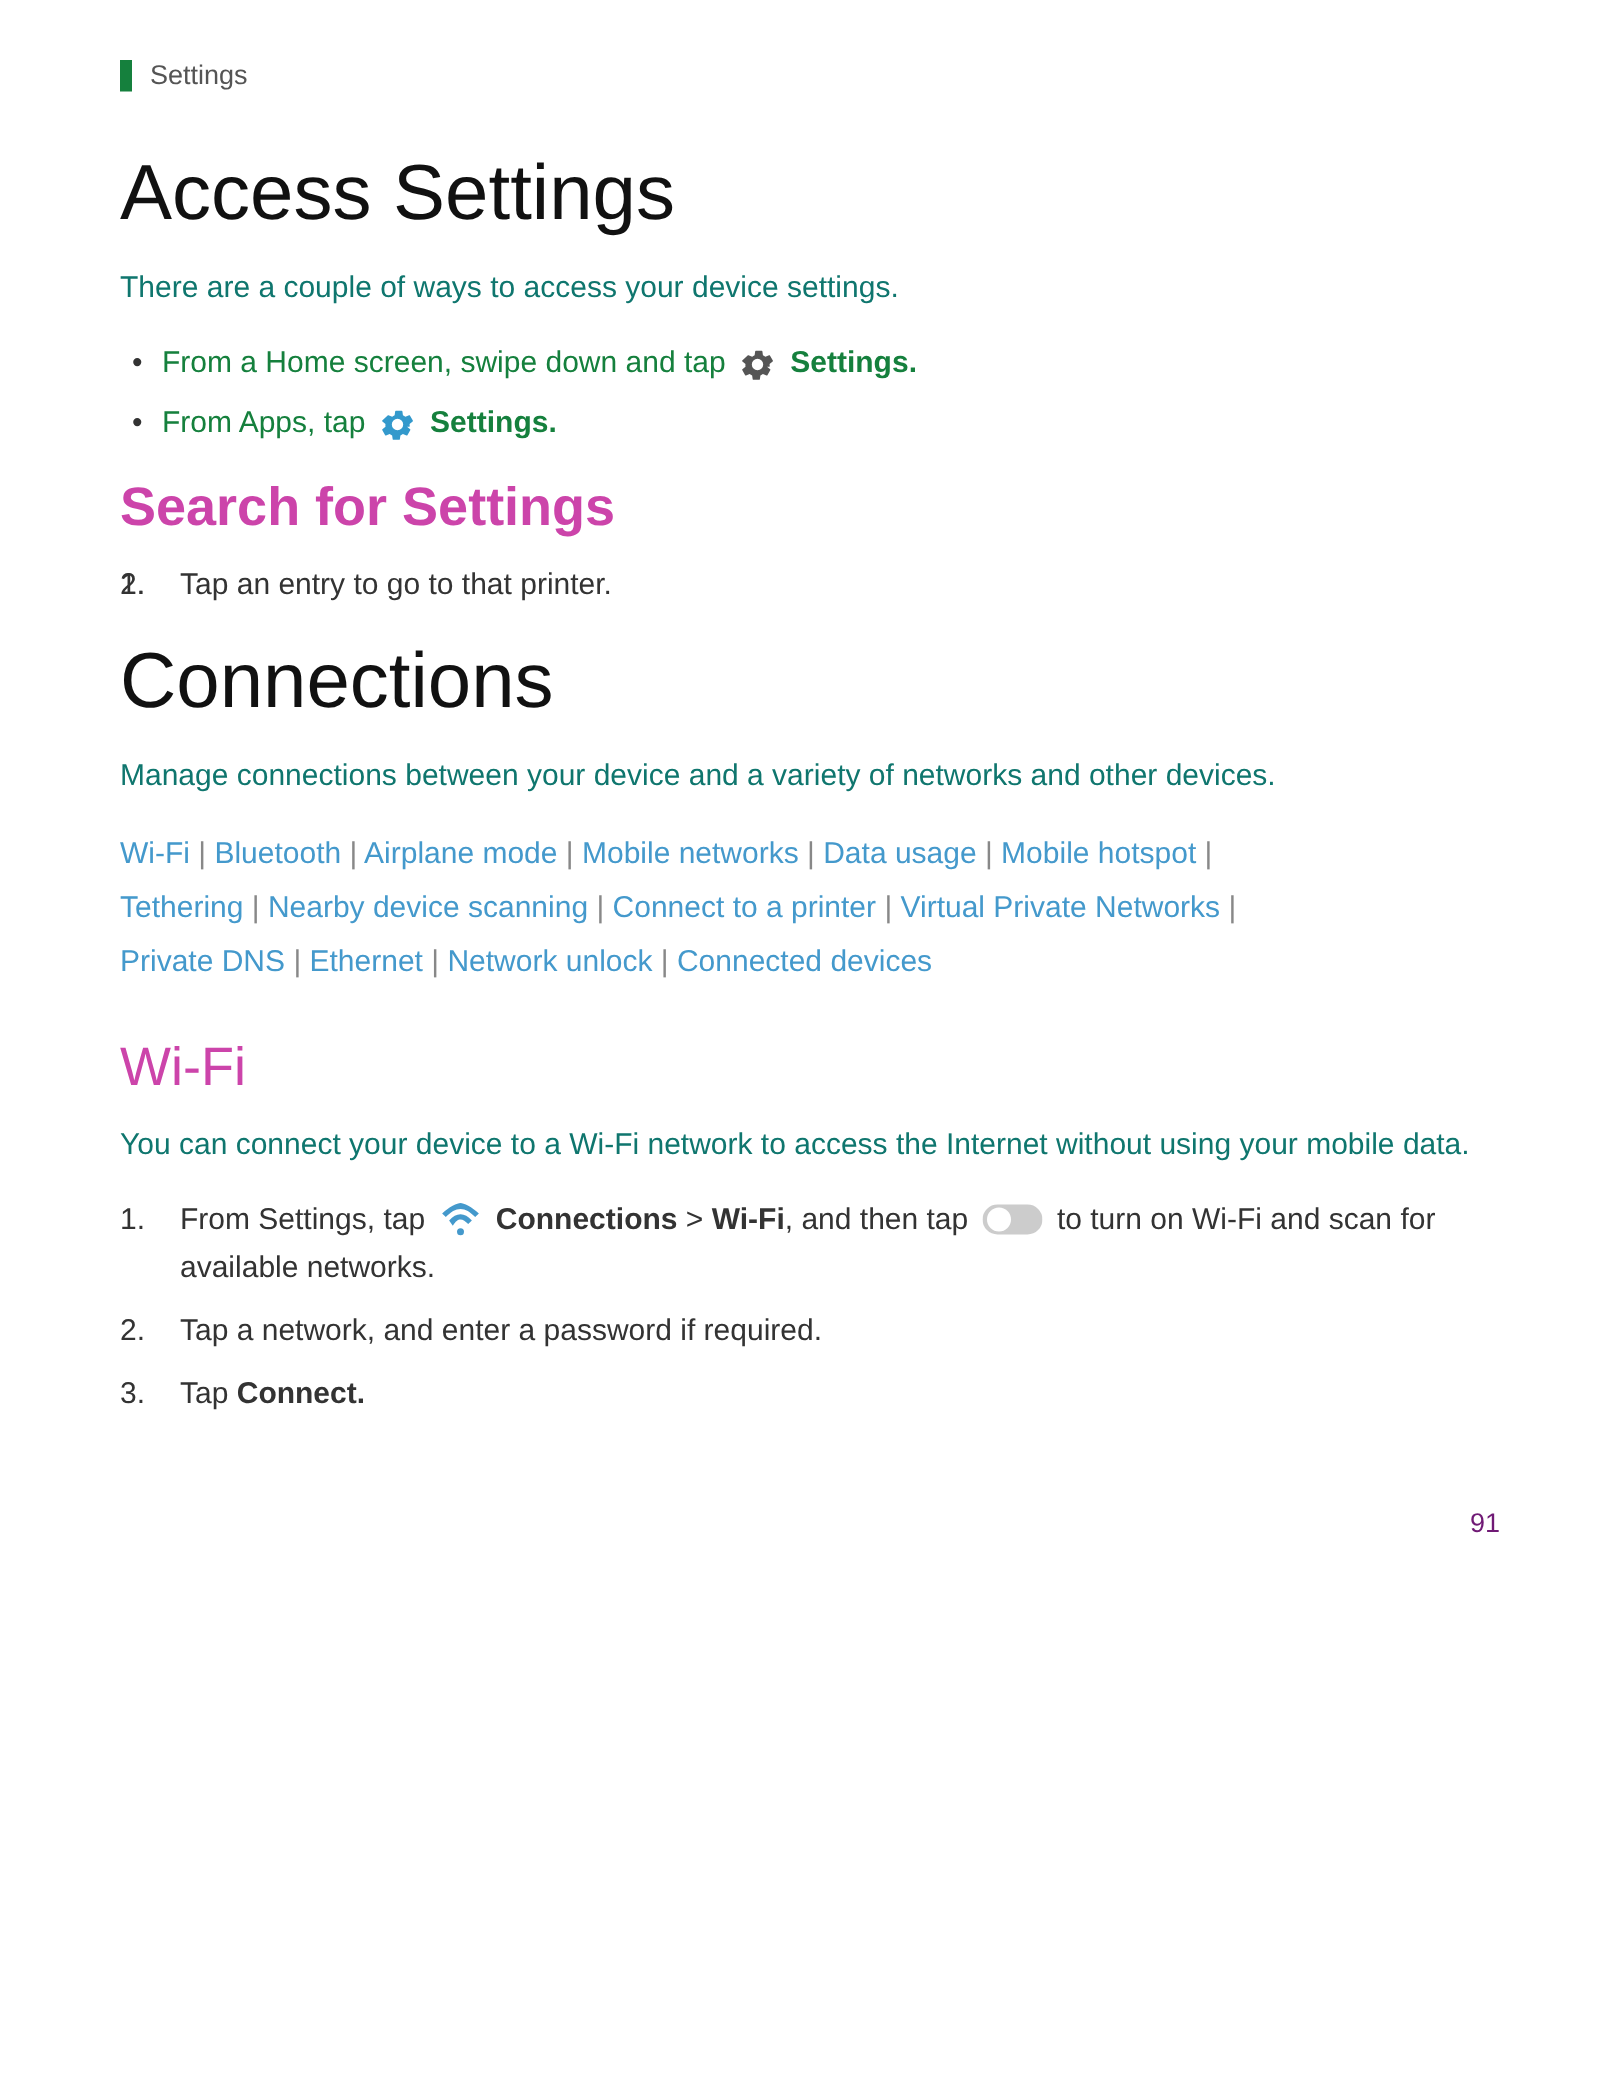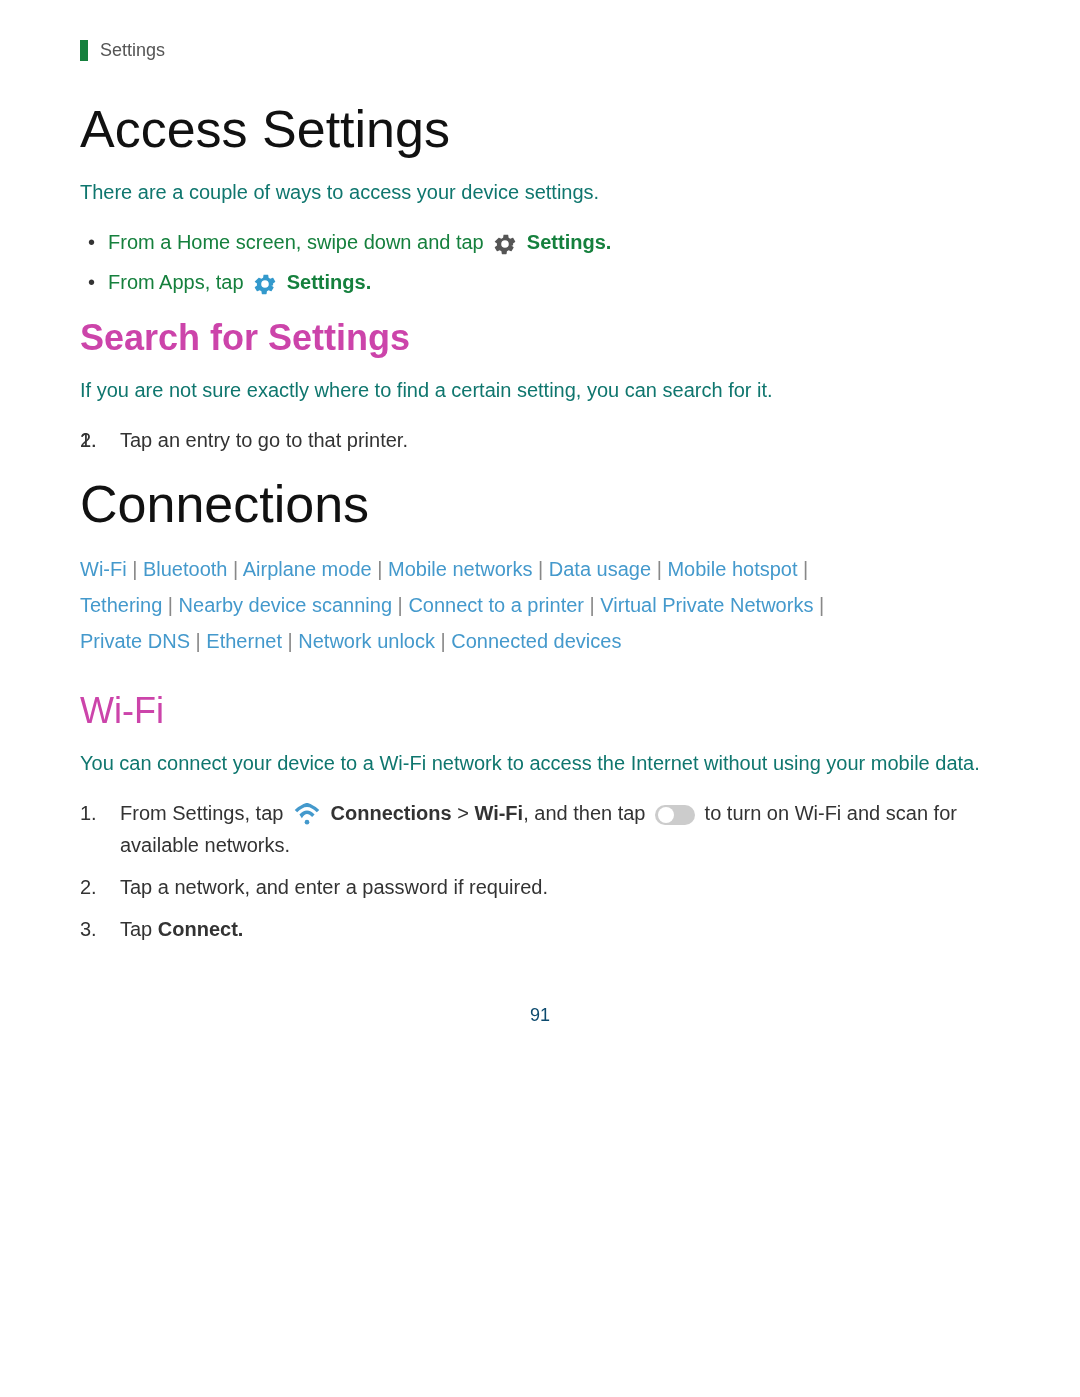--- a/index.html
+++ b/index.html
@@ -195,24 +195,24 @@
     }
 
     .links-separator {
       color: #888888;
       font-family: Arial, sans-serif;
       font-size: 20px;
     }
 
     
     .page-number {
-      text-align: center;
+      text-align: right;
       font-family: Arial, sans-serif;
       font-size: 18px;
-      color: #0c4a6e;
+      color: #701a75;
       margin-top: 60px;
     }
   </style>
 </head>
 <body>
 
 <div class="page-container">
 
   <div class="breadcrumb-bar">
     <span class="breadcrumb-text">Settings</span>
@@ -240,34 +240,34 @@
             <path fill="#3399cc" d="M12 15.5a3.5 3.5 0 1 1 0-7 3.5 3.5 0 0 1 0 7zm7.43-2.12c.04-.32.07-.65.07-.88s-.03-.57-.07-.88l1.9-1.49c.17-.13.22-.36.11-.55l-1.8-3.12c-.11-.19-.34-.26-.54-.19l-2.24.9c-.46-.35-.97-.65-1.52-.87l-.34-2.38c-.04-.2-.21-.35-.41-.35h-3.6c-.2 0-.37.15-.41.35l-.34 2.38c-.55.22-1.06.52-1.52.87l-2.24-.9c-.2-.07-.43 0-.54.19L2.6 9.58c-.11.19-.06.42.11.55l1.9 1.49c-.04.31-.07.64-.07.88s.03.57.07.88l-1.9 1.49c-.17.13-.22.36-.11.55l1.8 3.12c.11.19.34.26.54.19l2.24-.9c.46.35.97.65 1.52.87l.34 2.38c.04.2.21.35.41.35h3.6c.2 0 .37-.15.41-.35l.34-2.38c.55-.22 1.06-.52 1.52-.87l2.24.9c.2.07.43 0 .54-.19l1.8-3.12c.11-.19.06-.42-.11-.55l-1.9-1.49z"></path>
           </svg>
         </span>
         <span class="bold">Settings.</span>
       </span>
     </li>
   </ul>
 
   <h2 class="section-title-pink">Search for Settings</h2>
 
-  <p class="body-text">If you are not sure exactly where to find a certain setting, you can search for it.</p>
 
   <ol class="numbered-list">
     <li>
       <span class="num">1.</span>
     </li>
     <li>
       <span class="num">2.</span>
       <span>Tap an entry to go to that printer.</span>
     </li>
   </ol>
 
   <h1 class="section-title-large" style="margin-top: 20px;">Connections</h1>
 
+  <p class="body-text">Manage connections between your device and a variety of networks and other devices.</p>
 
   <div class="links-section">
     <a href="#">Wi-Fi</a><span class="links-separator"> | </span><a href="#">Bluetooth</a><span class="links-separator"> | </span><a href="#">Airplane mode</a><span class="links-separator"> | </span><a href="#">Mobile networks</a><span class="links-separator"> | </span><a href="#">Data usage</a><span class="links-separator"> | </span><a href="#">Mobile hotspot</a><span class="links-separator"> | </span><br>
     <a href="#">Tethering</a><span class="links-separator"> | </span><a href="#">Nearby device scanning</a><span class="links-separator"> | </span><a href="#">Connect to a printer</a><span class="links-separator"> | </span><a href="#">Virtual Private Networks</a><span class="links-separator"> | </span><br>
     <a href="#">Private DNS</a><span class="links-separator"> | </span><a href="#">Ethernet</a><span class="links-separator"> | </span><a href="#">Network unlock</a><span class="links-separator"> | </span><a href="#">Connected devices</a>
   </div>
 
   <h2 class="section-title-pink-small" style="margin-top: 12px;">Wi-Fi</h2>
 
   <p class="body-text">You can connect your device to a Wi-Fi network to access the Internet without using your mobile data.</p>

